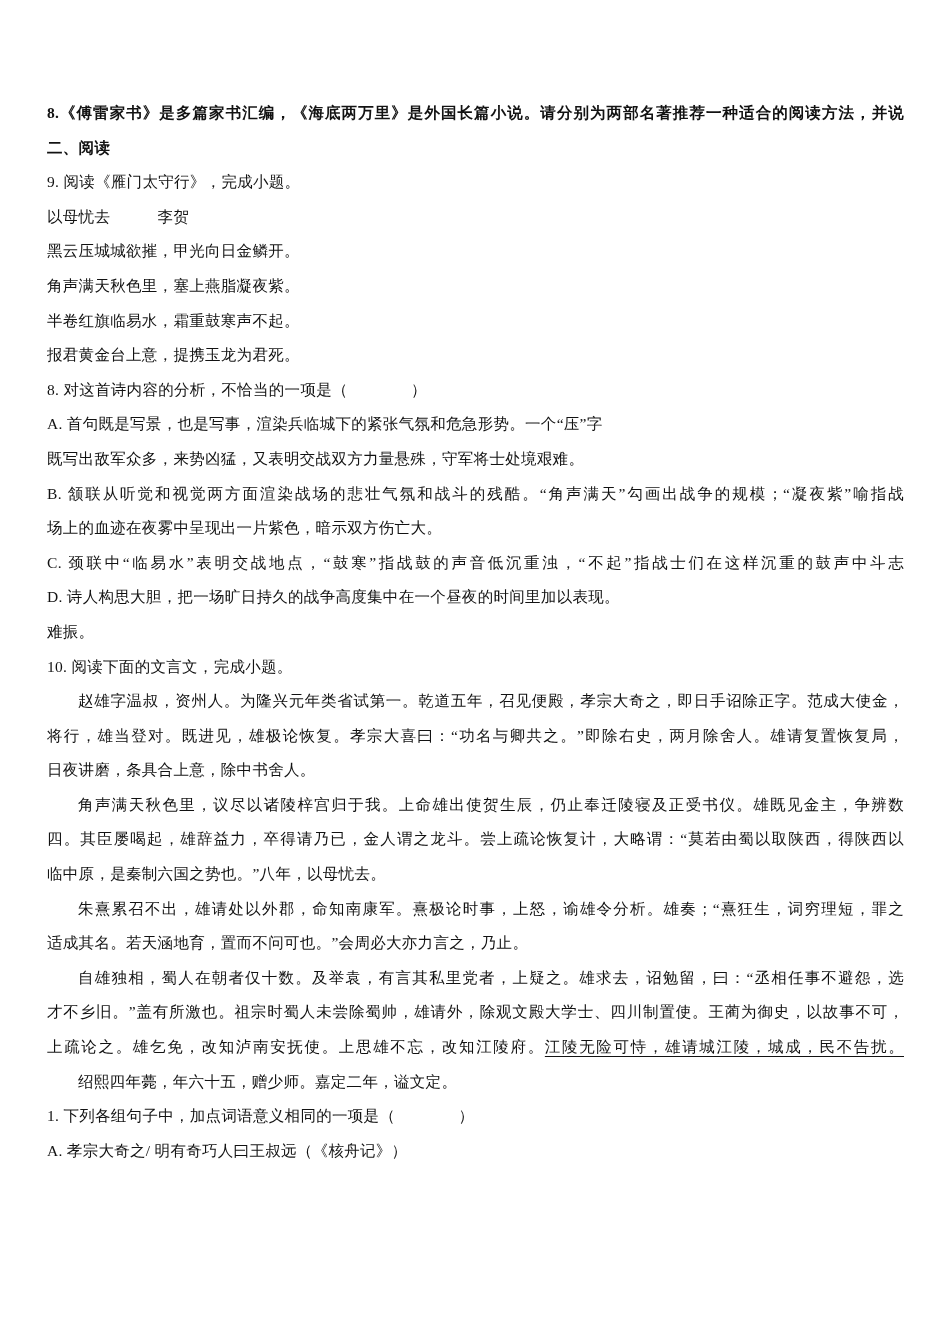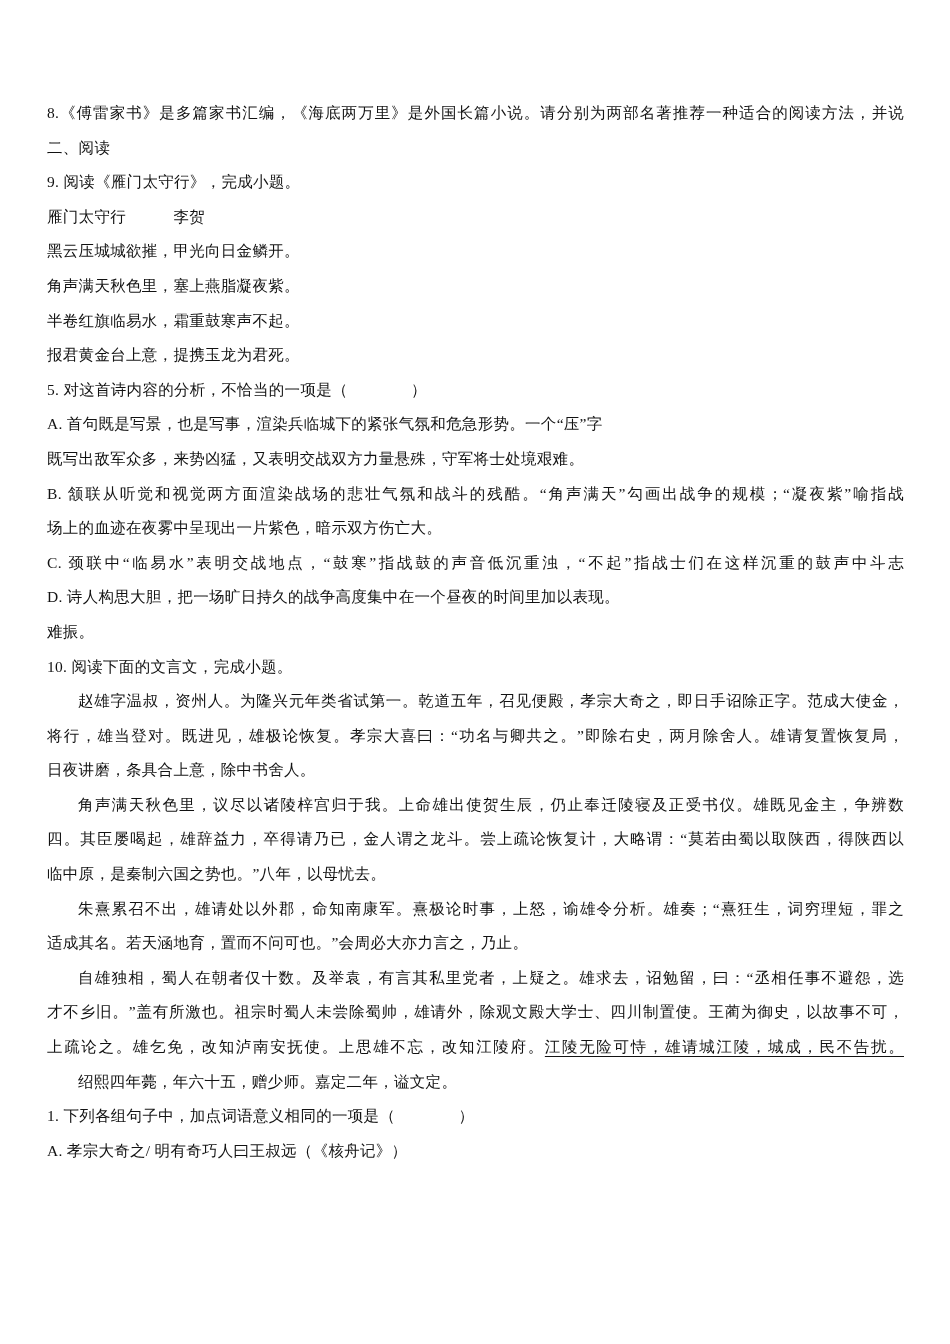--- a/index.html
+++ b/index.html
@@ -14,46 +14,46 @@
     font-family: "Liberation Serif", "DejaVu Serif", serif;
     color: #121212;
     overflow: hidden;
   }
   .line {
     line-height: 34.6px;
     font-size: 15.5px;
     white-space: pre-wrap;
     letter-spacing: 0.3px;
   }
-  .line.bold { font-weight: normal; }
+  .line.bold { font-weight: bold; }
   .line.full {
     text-align: justify;
     text-align-last: justify;
   }
   .line.indent { text-indent: 2em; }
   .u {
     text-decoration: underline;
     text-underline-offset: 4px;
     margin-top: 39px;
   }
 </style>
 </head>
 <body>
 
 <div class="page">
   <div id="doc-lines">
       <div class="line bold full"><span>8.《傅雷家书》是多篇家书汇编，《海底两万里》是外国长篇小说。请分别为两部名著推荐一种适合的阅读方法，并说</span></div>
       <div class="line bold"><span>二、阅读</span></div>
       <div class="line"><span>9. 阅读《雁门太守行》，完成小题。</span></div>
-      <div class="line"><span>雁门太守行　　　李贺</span></div>
+      <div class="line"><span>以母忧去　　　李贺</span></div>
       <div class="line"><span>黑云压城城欲摧，甲光向日金鳞开。</span></div>
       <div class="line"><span>角声满天秋色里，塞上燕脂凝夜紫。</span></div>
       <div class="line"><span>半卷红旗临易水，霜重鼓寒声不起。</span></div>
       <div class="line"><span>报君黄金台上意，提携玉龙为君死。</span></div>
-      <div class="line"><span>5. 对这首诗内容的分析，不恰当的一项是（　　　　）</span></div>
+      <div class="line"><span>8. 对这首诗内容的分析，不恰当的一项是（　　　　）</span></div>
       <div class="line"><span>A. 首句既是写景，也是写事，渲染兵临城下的紧张气氛和危急形势。一个“压”字</span></div>
       <div class="line"><span>既写出敌军众多，来势凶猛，又表明交战双方力量悬殊，守军将士处境艰难。</span></div>
       <div class="line full"><span>B. 颔联从听觉和视觉两方面渲染战场的悲壮气氛和战斗的残酷。“角声满天”勾画出战争的规模；“凝夜紫”喻指战</span></div>
       <div class="line"><span>场上的血迹在夜雾中呈现出一片紫色，暗示双方伤亡大。</span></div>
       <div class="line full"><span>C. 颈联中“临易水”表明交战地点，“鼓寒”指战鼓的声音低沉重浊，“不起”指战士们在这样沉重的鼓声中斗志</span></div>
       <div class="line"><span>D. 诗人构思大胆，把一场旷日持久的战争高度集中在一个昼夜的时间里加以表现。</span></div>
       <div class="line"><span>难振。</span></div>
       <div class="line"><span>10. 阅读下面的文言文，完成小题。</span></div>
       <div class="line full indent"><span>赵雄字温叔，资州人。为隆兴元年类省试第一。乾道五年，召见便殿，孝宗大奇之，即日手诏除正字。范成大使金，</span></div>
       <div class="line full"><span>将行，雄当登对。既进见，雄极论恢复。孝宗大喜曰：“功名与卿共之。”即除右史，两月除舍人。雄请复置恢复局，</span></div>

